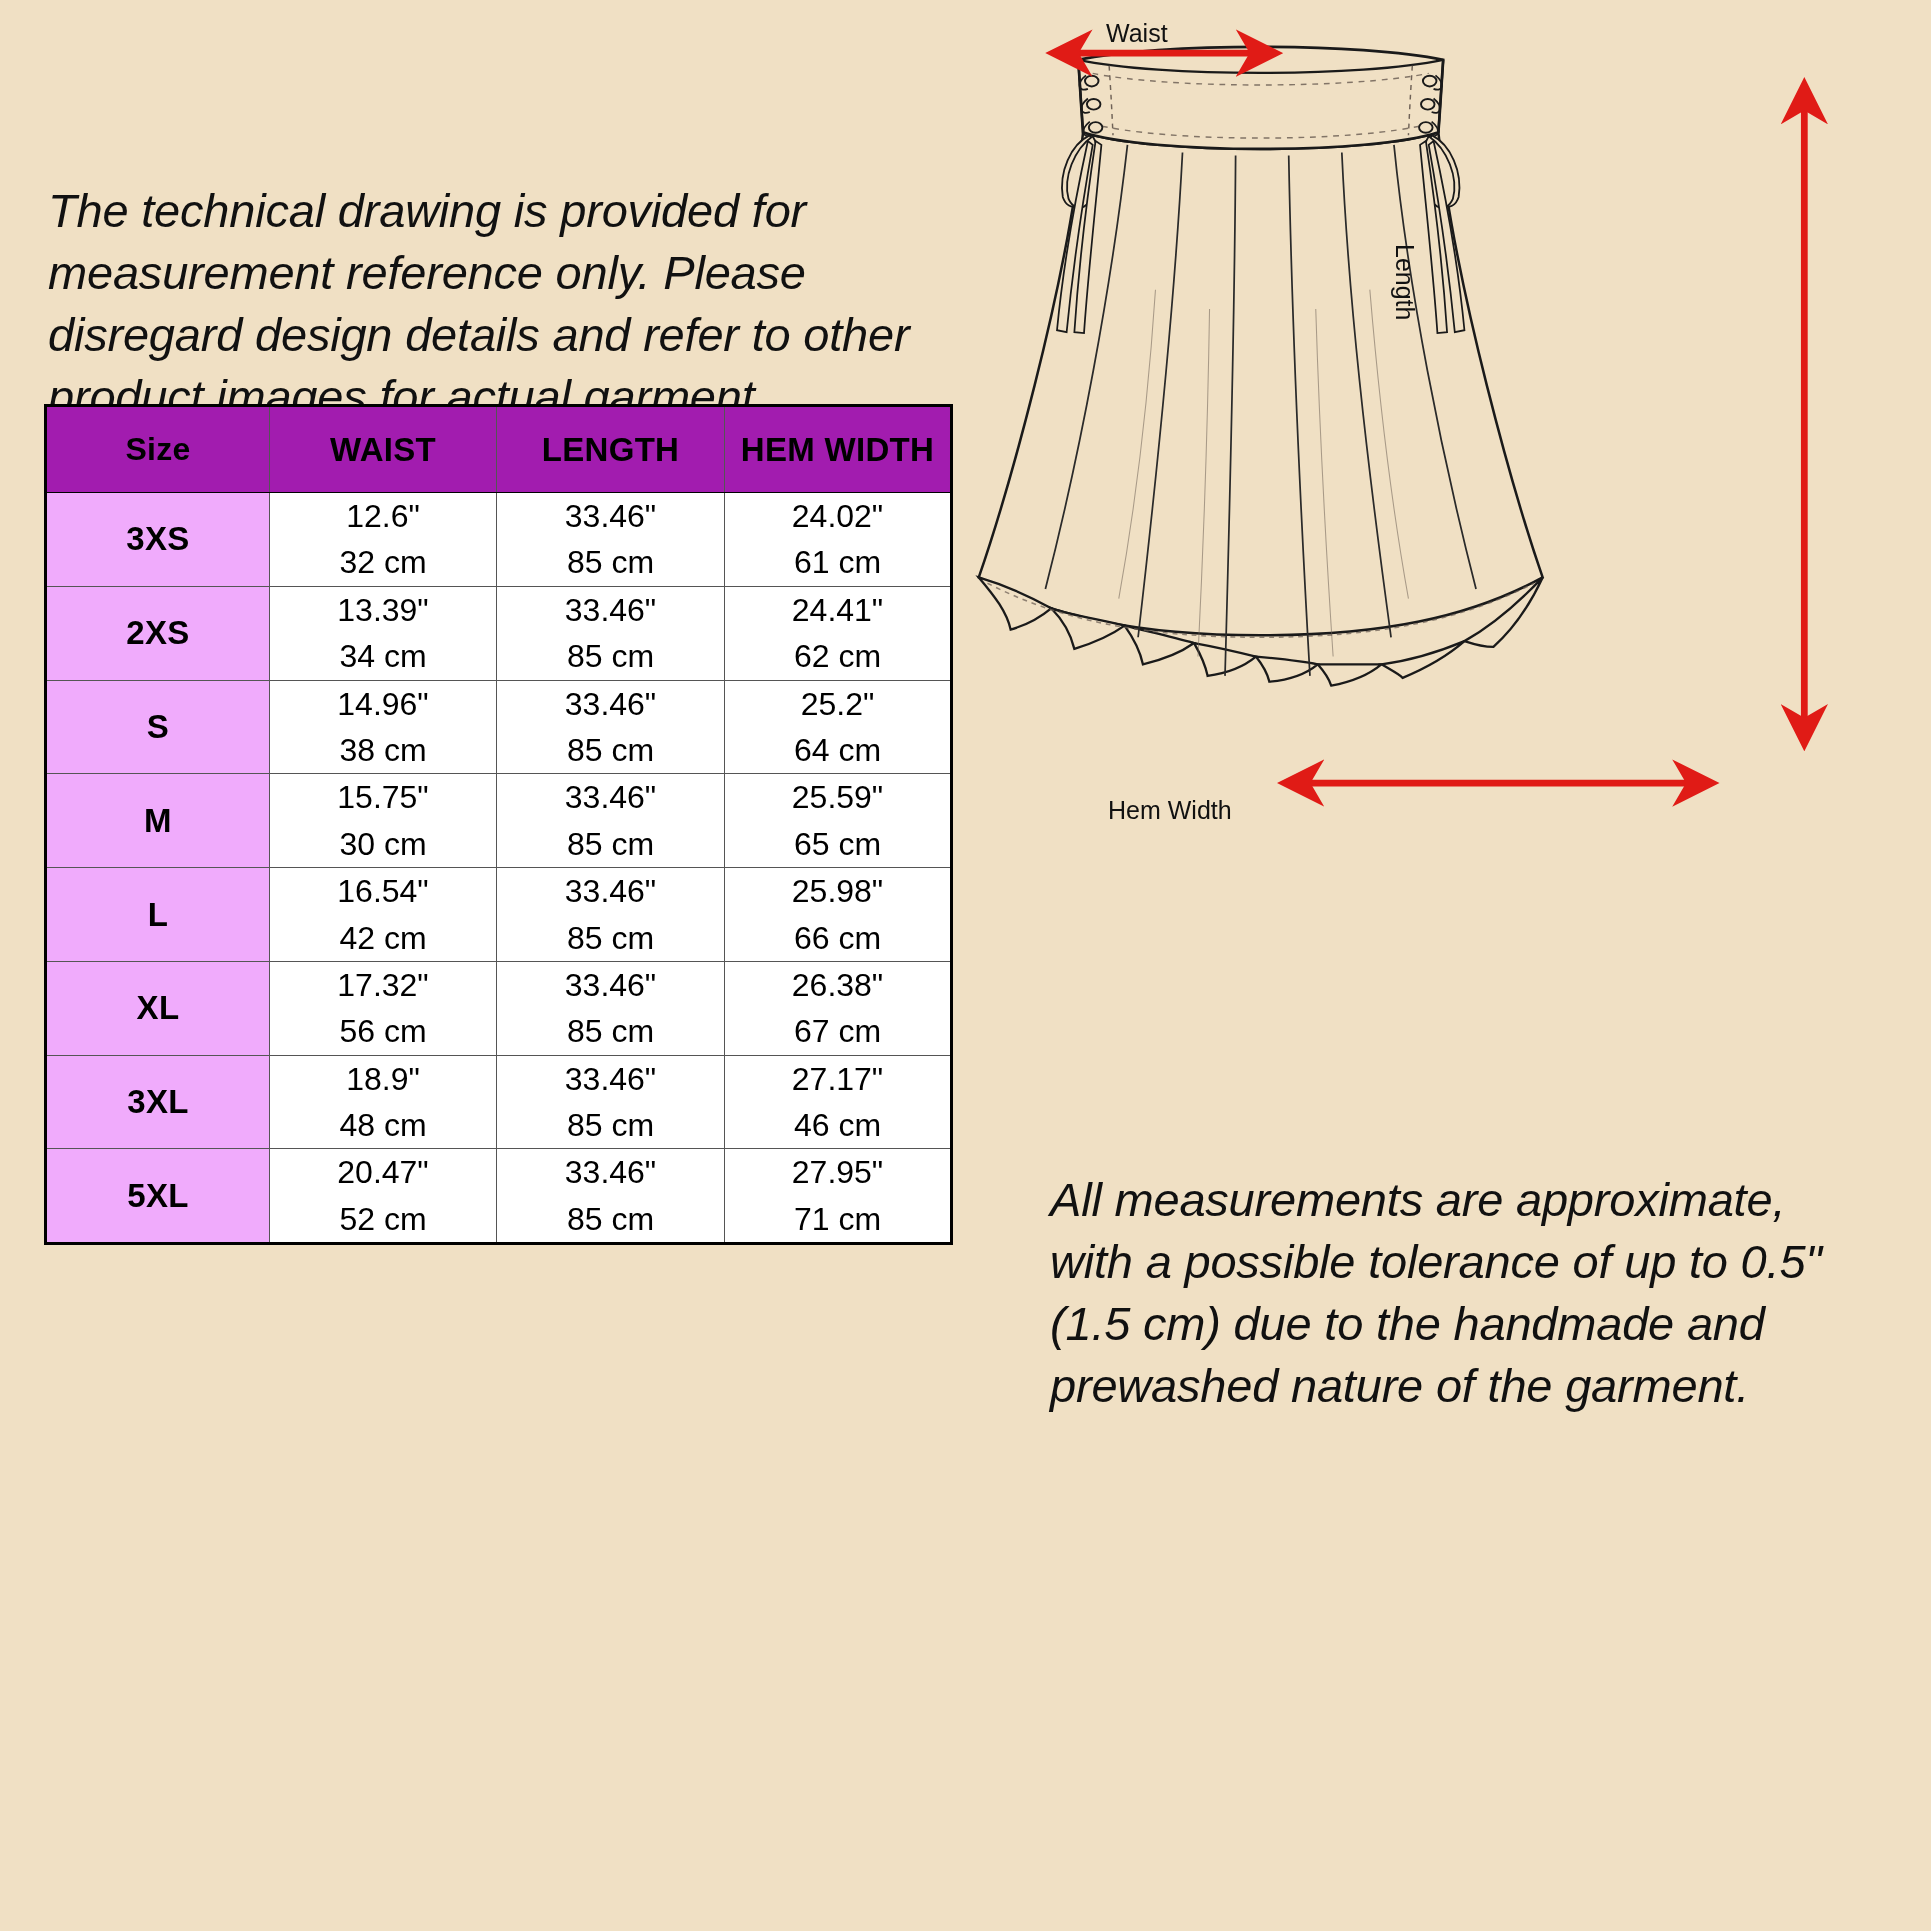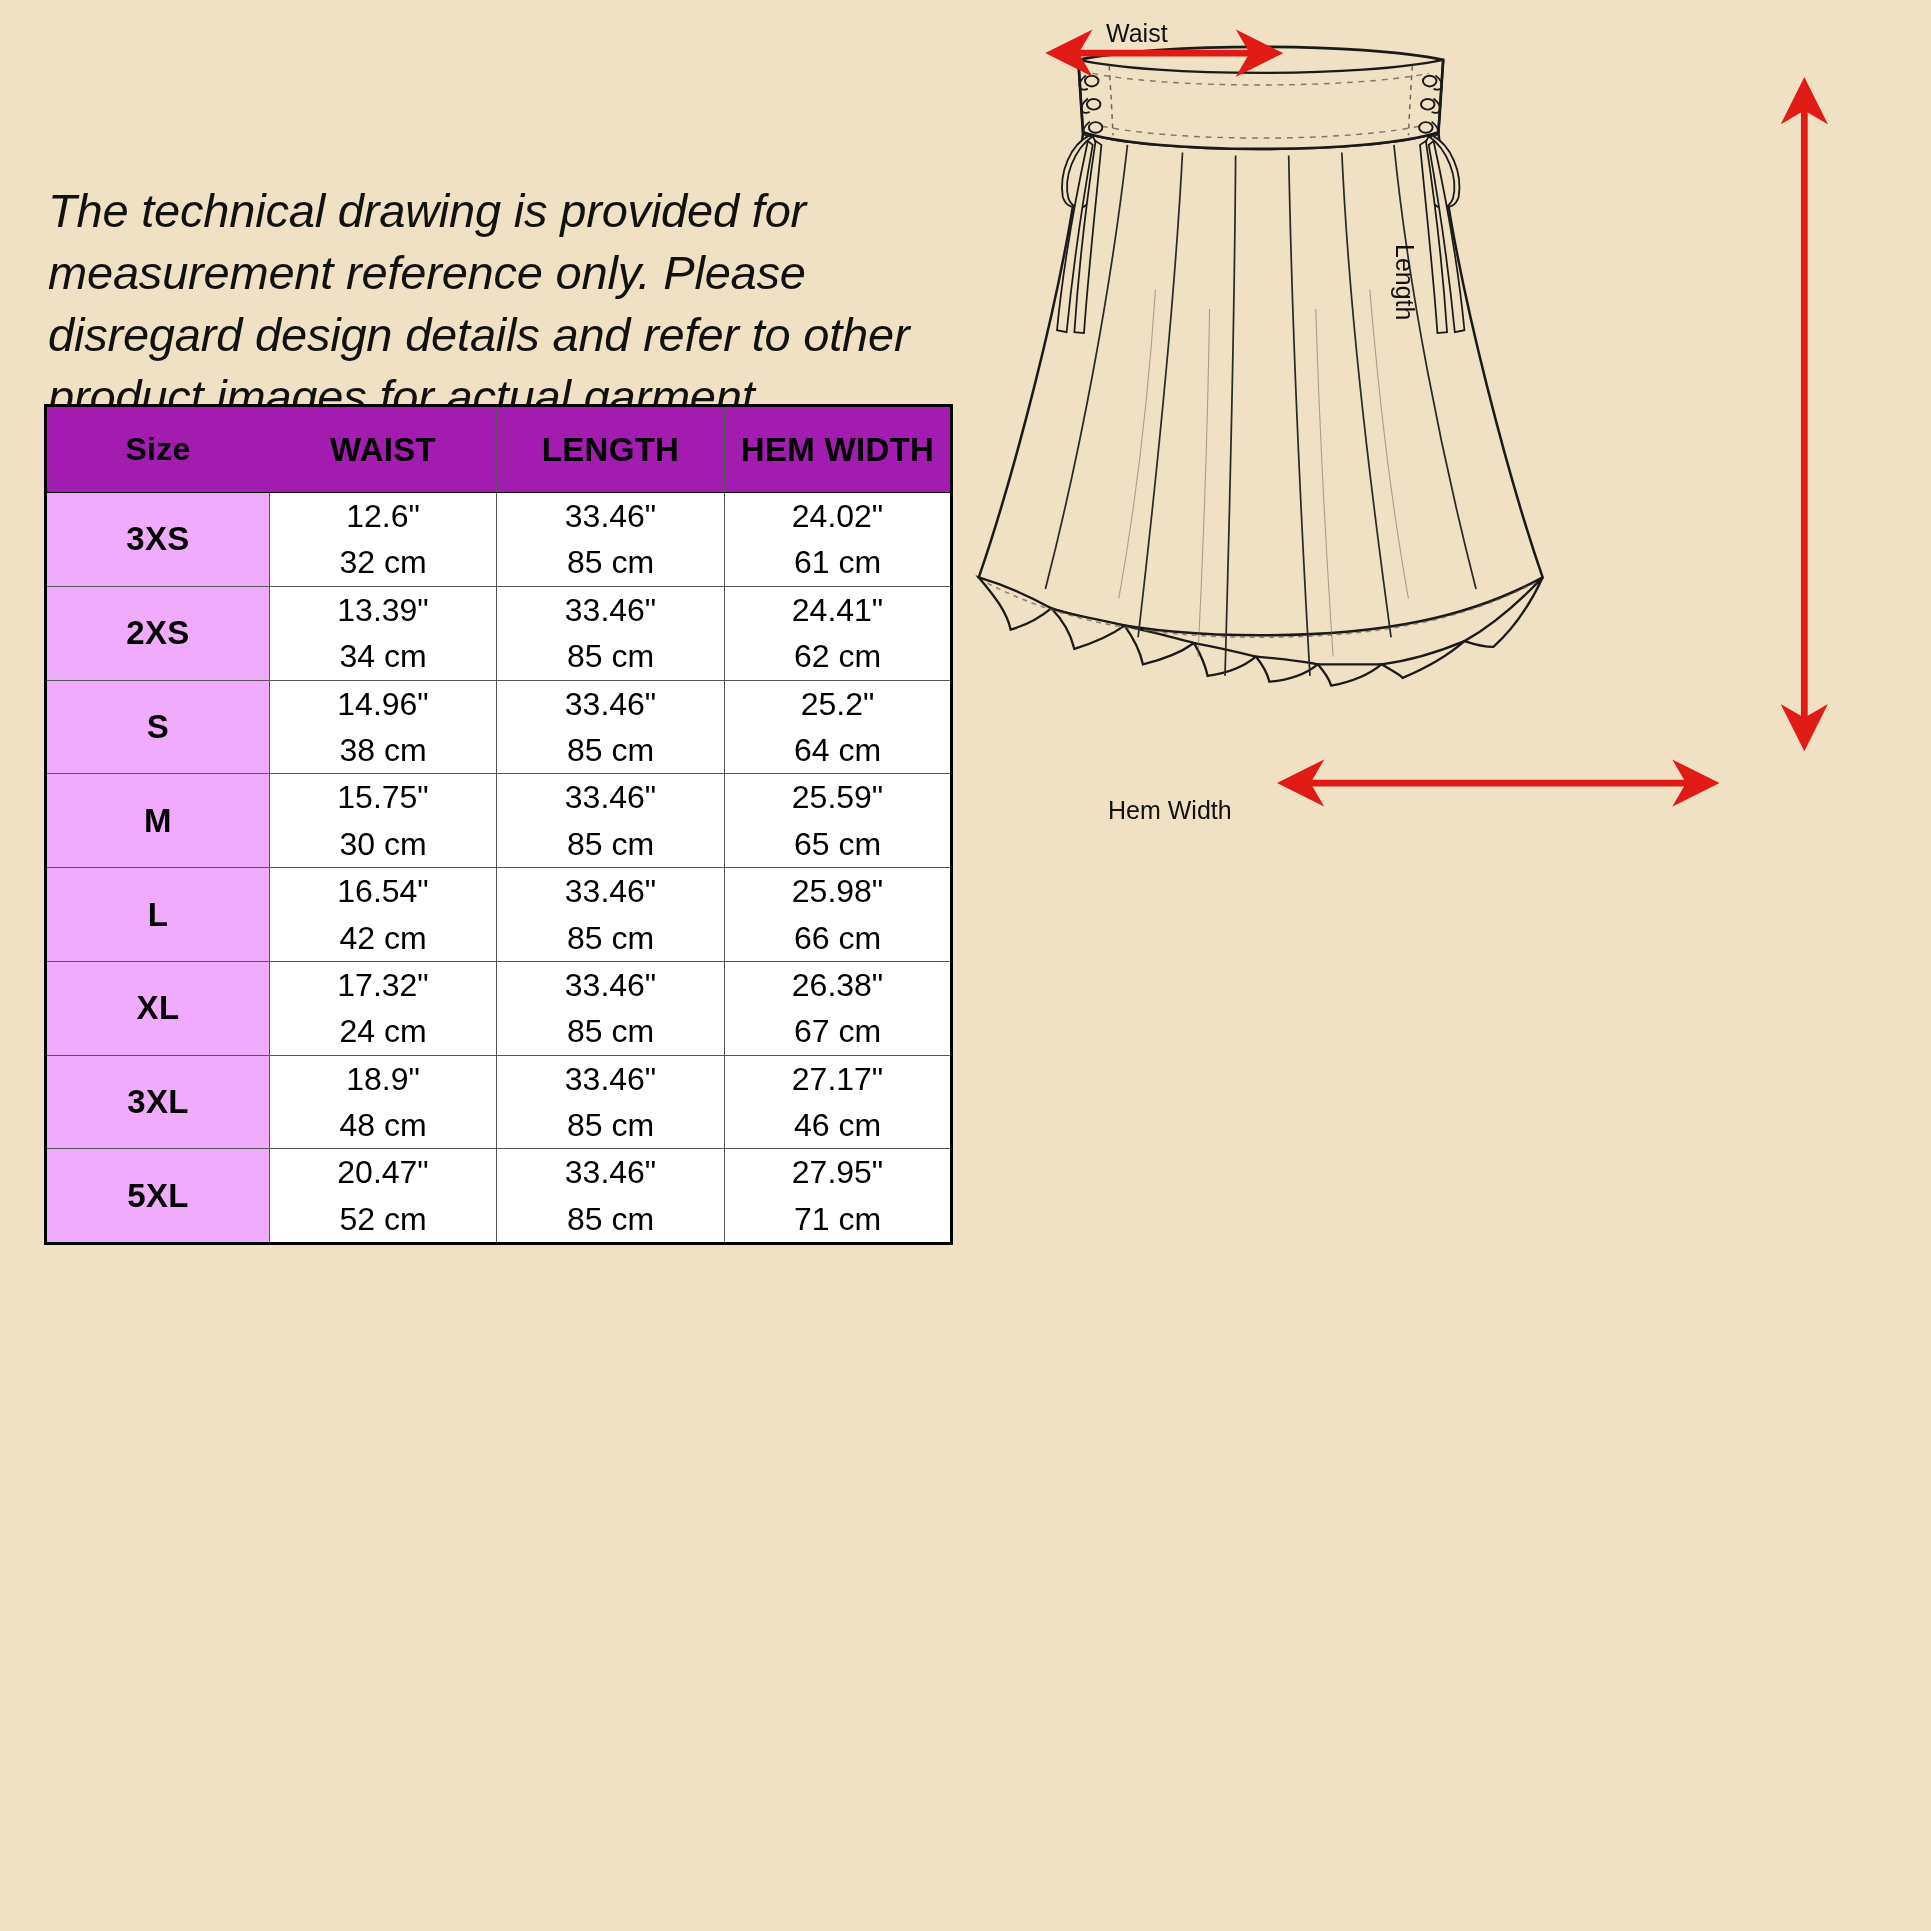--- a/index.html
+++ b/index.html
@@ -233,21 +233,21 @@
           </td>
           <td class="val-cell">
             <span class="v-in">25.98"</span>
             <span class="v-cm">66 cm</span>
           </td>
         </tr>
         <tr>
           <td class="size-cell">XL</td>
           <td class="val-cell">
             <span class="v-in">17.32"</span>
-            <span class="v-cm">24 cm</span>
+            <span class="v-cm">56 cm</span>
           </td>
           <td class="val-cell">
             <span class="v-in">33.46"</span>
             <span class="v-cm">85 cm</span>
           </td>
           <td class="val-cell">
             <span class="v-in">26.38"</span>
             <span class="v-cm">67 cm</span>
           </td>
         </tr>
@@ -401,15 +401,16 @@
       <line x1="330" y1="811" x2="772" y2="811" stroke="#e01b16" stroke-width="7" marker-start="url(#ah-l)" marker-end="url(#ah-r)"></line>
 
       <line x1="868" y1="88" x2="868" y2="770" stroke="#e01b16" stroke-width="7" marker-start="url(#ah-l)" marker-end="url(#ah-r)"></line>
     </svg>
   </div>
 
   <span class="dim-label" id="waist-label">Waist</span>
   <span class="dim-label" id="hem-label">Hem Width</span>
   <span class="dim-label" id="length-label">Length</span>
 
+  <p class="tolerance">All measurements are approximate, with a possible tolerance of up to 0.5" (1.5 cm) due to the handmade and prewashed nature of the garment.</p>
 
 </div>
 
 
 </body></html>

